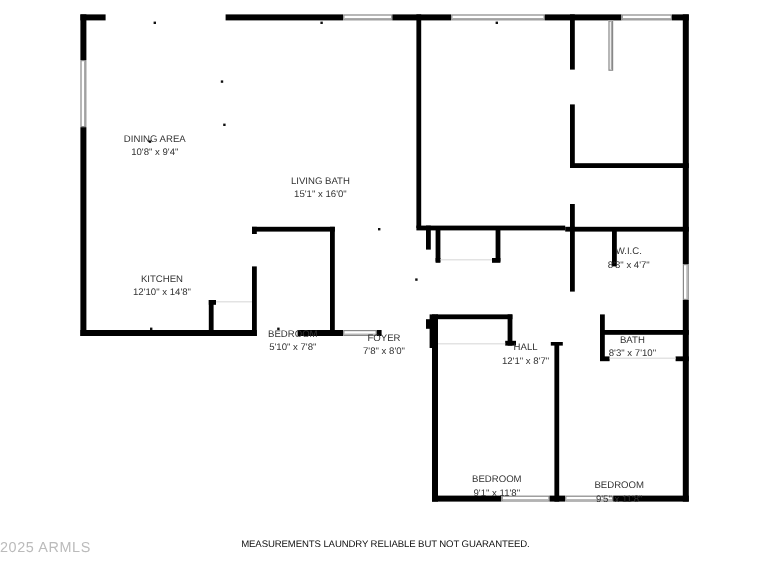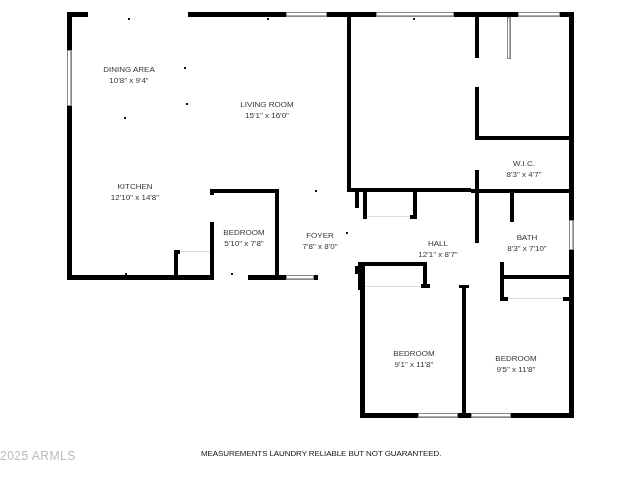--- a/index.html
+++ b/index.html
@@ -2,21 +2,21 @@
 <html><head>
 <meta charset="utf-8">
 <style>
   html,body{margin:0;padding:0;background:#ffffff;}
   body{width:640px;height:480px;position:relative;overflow:hidden;font-family:"Liberation Sans",sans-serif;}
   .plan{position:absolute;left:0;top:0;width:640px;height:480px;}
   .w{position:absolute;background:#000;}
   .win{position:absolute;background:#fff;border:1px solid #888;box-sizing:border-box;}
   .win.h::after{content:"";position:absolute;left:0;right:0;top:50%;height:0;border-top:1px solid #aaa;}
   .win.v::after{content:"";position:absolute;top:0;bottom:0;left:50%;width:0;border-left:1px solid #aaa;}
-  .lbl{position:absolute;text-align:center;font-size:8px;line-height:11px;color:#333;transform:translateX(-50%);white-space:nowrap;}
+  .lbl{position:absolute;text-align:center;font-size:8px;line-height:11px;color:#333;transform:translateX(-50%);white-space:nowrap;margin-top:46px;}
   .dot{position:absolute;width:2px;height:2px;background:#111;}
   .footer-note{position:absolute;left:201px;top:449px;font-size:8px;color:#111;letter-spacing:-0.1px;}
   .copyright{position:absolute;left:0;top:449px;font-size:12px;color:#bbb;letter-spacing:0.5px;}
   .faint{position:absolute;background:#ddd;}
 </style>
 </head>
 <body>
 
 <div class="plan">
 
@@ -102,21 +102,21 @@
 
   <div class="w" style="left:174px;top:250px;width:4px;height:30px;"></div>
   <div class="w" style="left:174px;top:250px;width:6px;height:4px;"></div>
   <div class="faint" style="left:180px;top:251px;width:30px;height:1px;"></div>
 
   <div class="lbl" style="left:129px;top:64px;">
     <div>DINING AREA</div>
     <div>10'8" x 9'4"</div>
   </div>
   <div class="lbl" style="left:267px;top:99px;">
-    <div>LIVING ROOM</div>
+    <div>LIVING BATH</div>
     <div>15'1" x 16'0"</div>
   </div>
   <div class="lbl" style="left:524px;top:158px;">
     <div>W.I.C.</div>
     <div>8'3" x 4'7"</div>
   </div>
   <div class="lbl" style="left:135px;top:181px;">
     <div>KITCHEN</div>
     <div>12'10" x 14'8"</div>
   </div>

